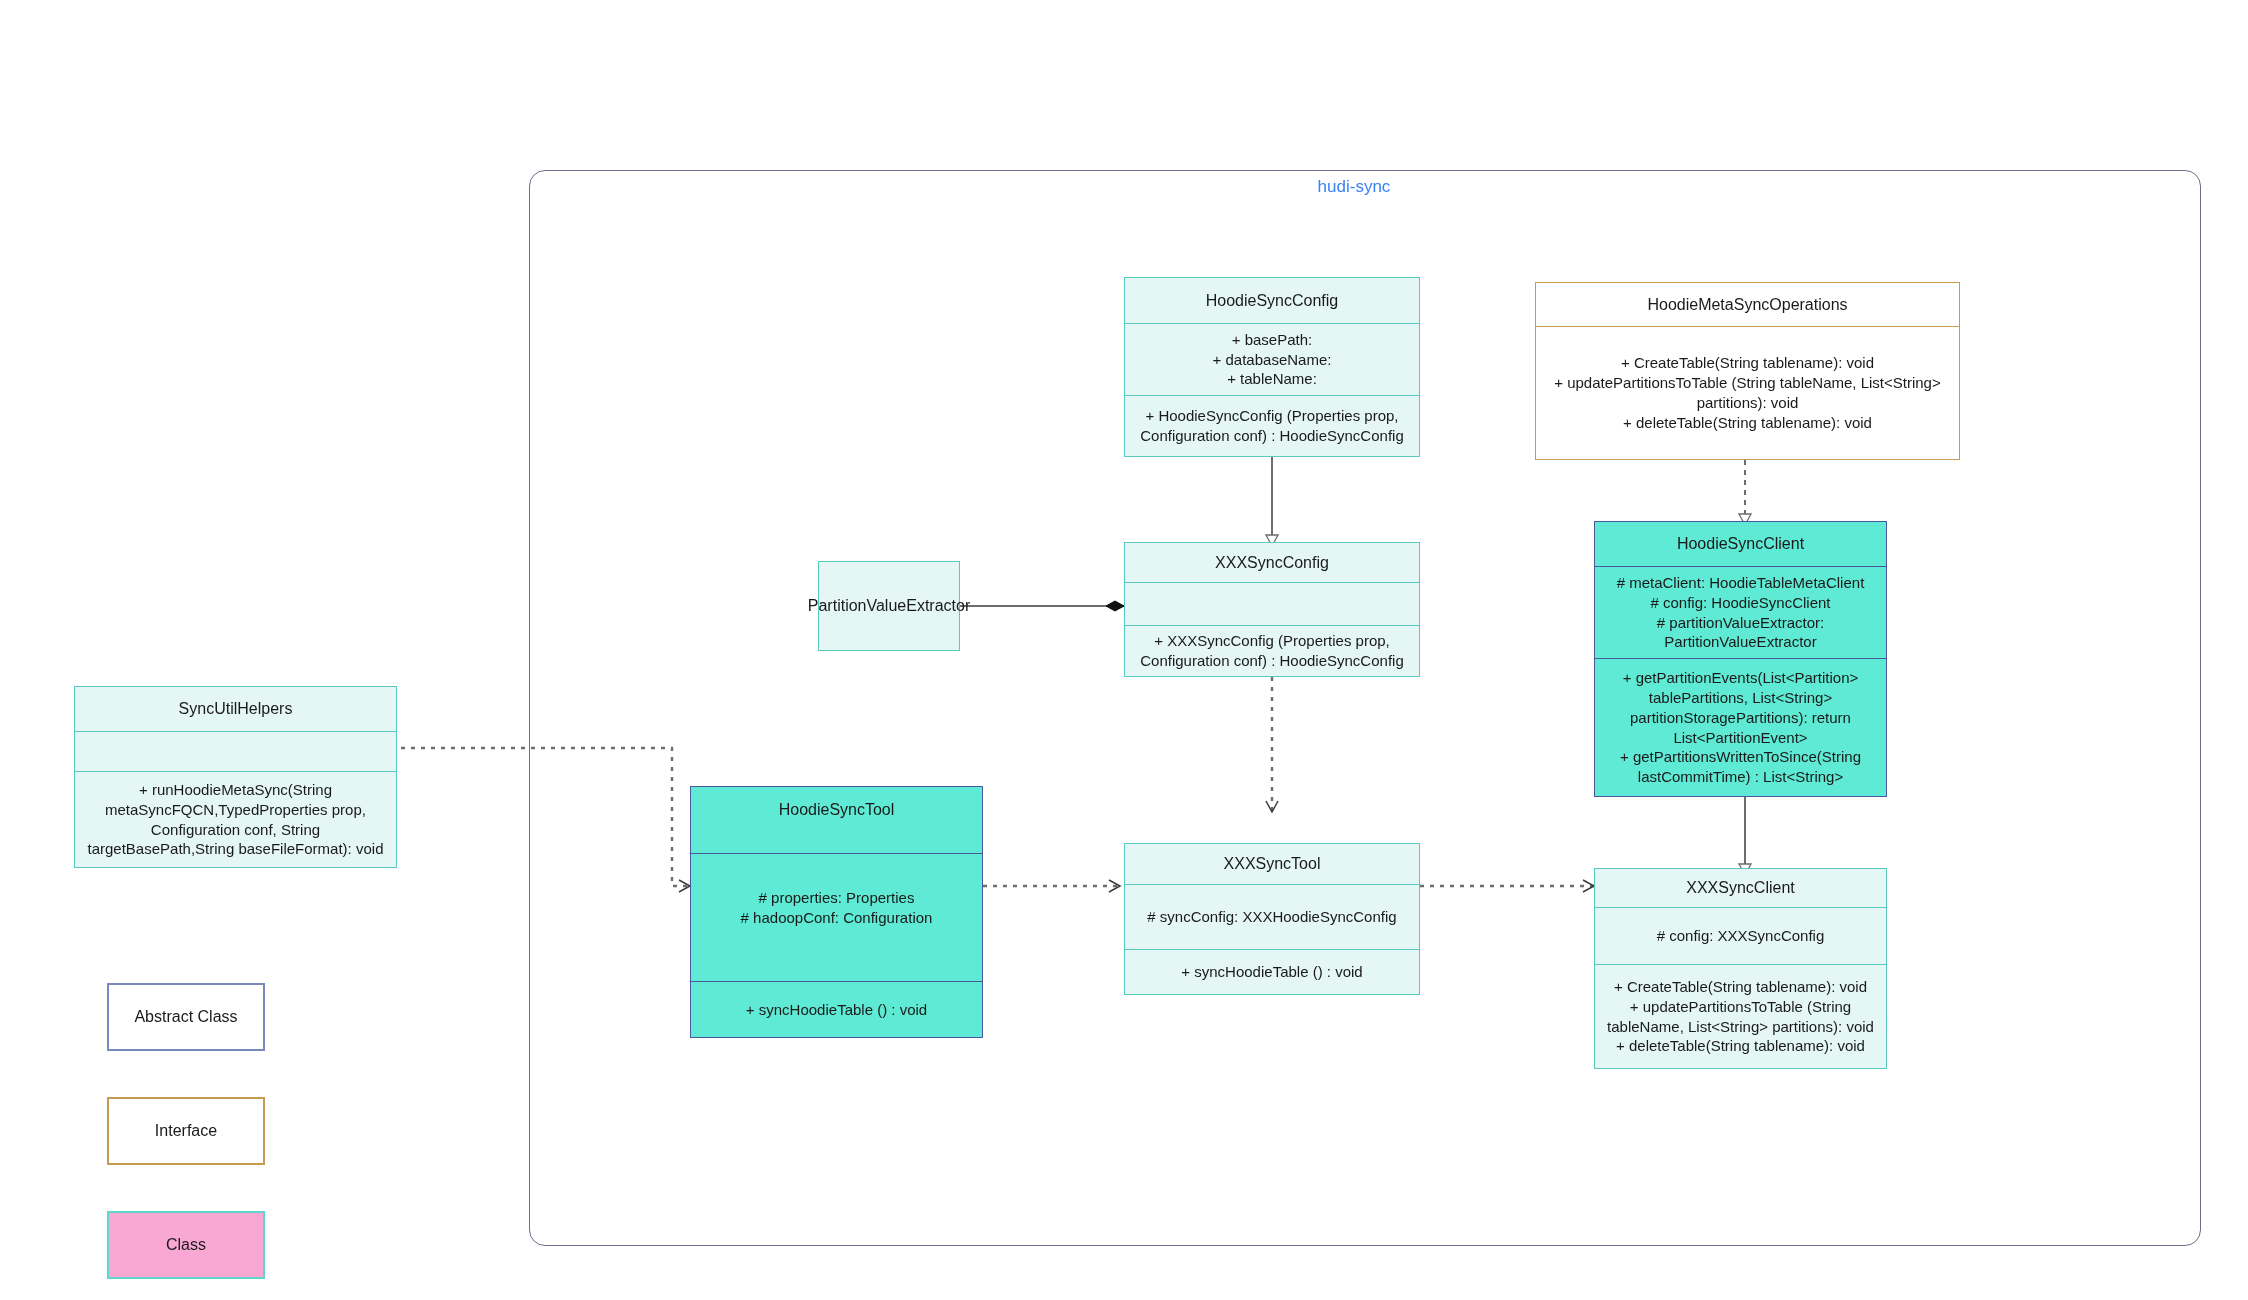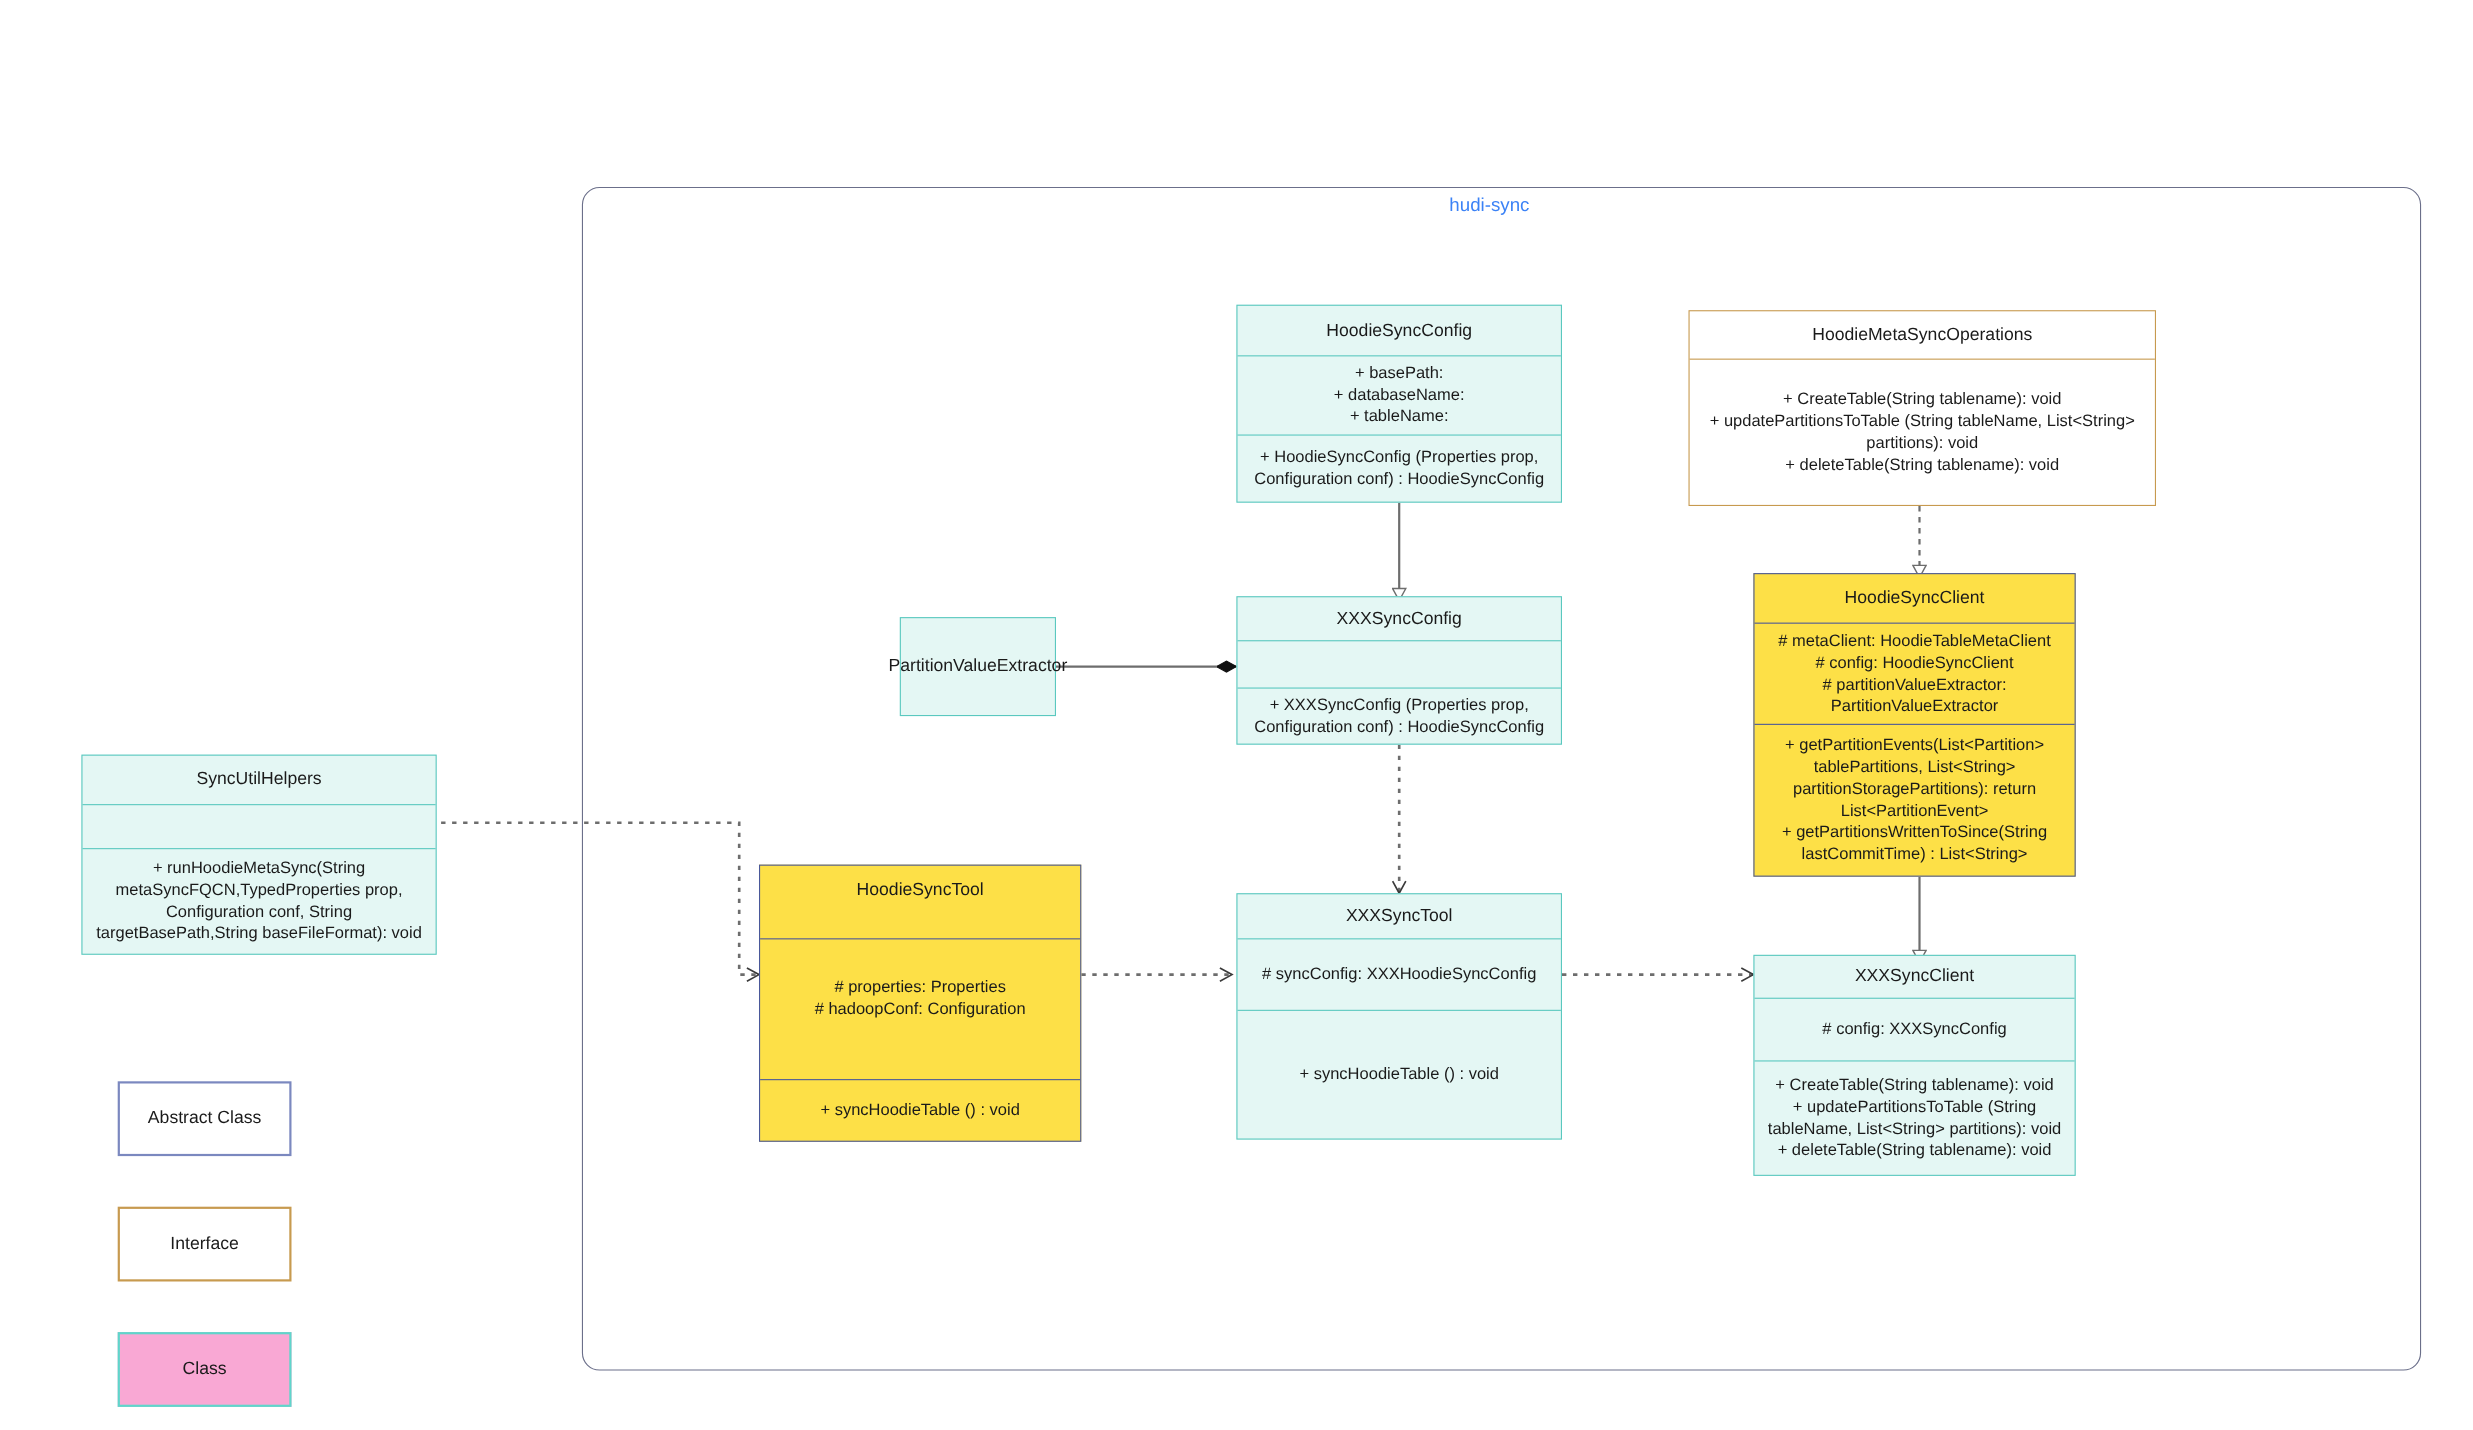--- a/index.html
+++ b/index.html
@@ -55,21 +55,21 @@
     display: flex;
     flex-direction: column;
     border: 1.5px solid #5ac8bf;
     background: #e4f7f4;
   }
   .uml .sep {
     border-top: 1.5px solid #5ac8bf;
   }
   .uml.abstract {
     border-color: #4a5899;
-    background: #fde047;
+    background: #5eead4;
   }
   .uml.abstract .sep { border-top-color: #4a5899; }
   .uml.iface {
     border-color: #c79a4f;
     background: #ffffff;
   }
   .uml.iface .sep { border-top-color: #c79a4f; }
 
   .uml .compartment {
     display: flex;
@@ -177,21 +177,21 @@
 +   getPartitionsWrittenToSince(String lastCommitTime) : List&lt;String&gt;</div>
   </div>
 
   <div class="uml abstract" style="left:690px; top:786px; width:293px; height:252px;gap:20px;">
     <div class="compartment name" style="height:46px;">HoodieSyncTool</div>
     <div class="compartment sep" style="height:108px;">#   properties: Properties
 #   hadoopConf: Configuration</div>
     <div class="compartment sep" style="flex:1;">+   syncHoodieTable () : void</div>
   </div>
 
-  <div class="uml" style="left:1124px; top:812px; width:296px; height:224px;">
+  <div class="uml" style="left:1124px; top:843px; width:296px; height:152px;">
     <div class="compartment name" style="height:40px;">XXXSyncTool</div>
     <div class="compartment sep" style="height:65px;">#   syncConfig: XXXHoodieSyncConfig</div>
     <div class="compartment sep" style="flex:1;">+   syncHoodieTable () : void</div>
   </div>
 
   <div class="uml" style="left:1594px; top:868px; width:293px; height:201px;">
     <div class="compartment name" style="height:38px;">XXXSyncClient</div>
     <div class="compartment sep" style="height:57px;">#    config: XXXSyncConfig</div>
     <div class="compartment sep" style="flex:1;">+    CreateTable(String tablename): void
 +    updatePartitionsToTable (String tableName, List&lt;String&gt; partitions): void

